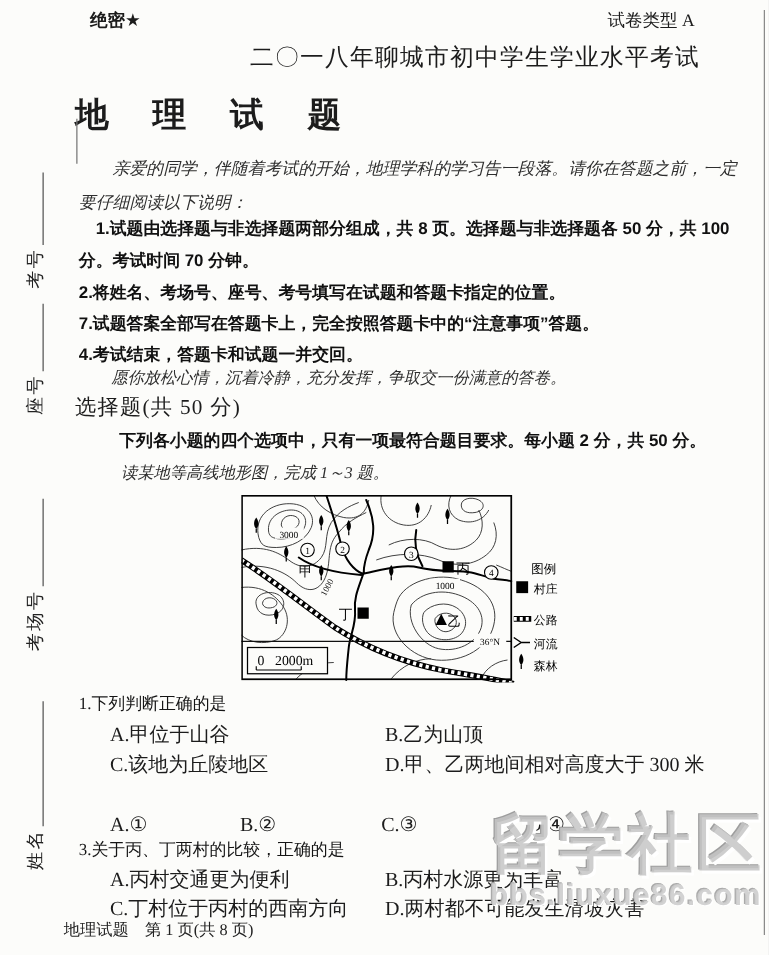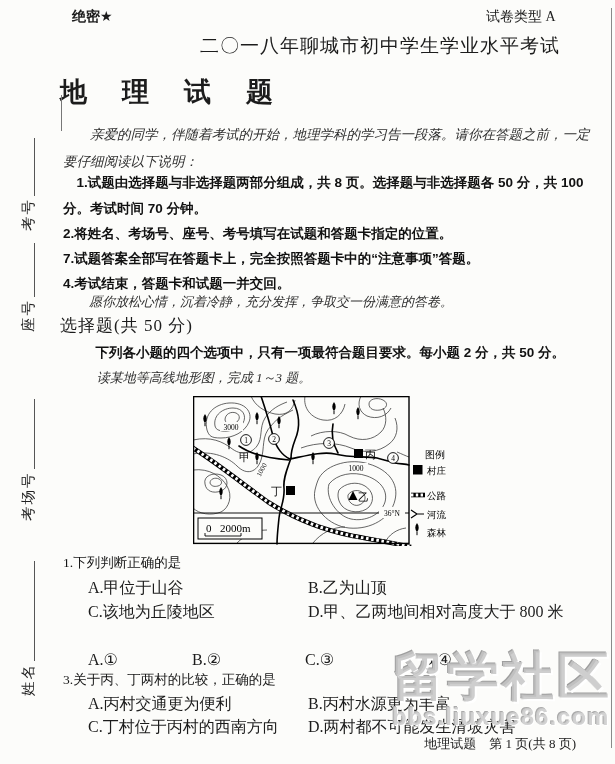--- a/index.html
+++ b/index.html
@@ -32,21 +32,21 @@
   .section-lead{left:63px;top:369px;width:536px;font-size:13px;font-style:italic;color:#2e2e2e;text-indent:2.6em;}
   
   .map-wrap{left:193px;top:396px;}
   .topo text{font-family:"Liberation Serif","DejaVu Serif",serif;}
   
   .stem{font-size:13.5px;color:#151515;}
   .q1-stem{left:63px;top:554px;}
   .q2-stem{left:63px;top:626px;}
   .q3-stem{left:63px;top:671px;}
   .opt{position:absolute;white-space:nowrap;}
-  .footer{left:76px;top:735px;width:500px;text-align:right;font-size:13px;color:#222;}
+  .footer{left:51px;top:735px;width:500px;text-align:left;font-size:13px;color:#222;}
   
   .wm{left:392px;top:650px;z-index:6;font-family:"Liberation Sans","DejaVu Sans",sans-serif;line-height:1;}
   .wm-title{font-size:52px;font-weight:bold;color:rgba(198,198,198,0.85);letter-spacing:3px;
     text-shadow:2px 2px 0 #ffffff,-1px -1px 0 #9e9e9e;}
   .wm-site{margin-top:3px;font-size:24px;font-weight:bold;color:rgba(205,205,205,0.9);letter-spacing:1px;
     text-shadow:1px 1px 0 #ffffff,-1px -1px 0 #aaaaaa;}
 </style>
 </head>
 <body>
 
@@ -232,21 +232,21 @@
           <text x="234" y="140" font-size="9.5">森林</text>
         </g>
       </g>
     </svg>
   </div>
 
   <div class="abs stem q1-stem">1.下列判断正确的是</div>
   <div class="opt" style="left:88px;top:578px;">A.甲位于山谷</div>
   <div class="opt" style="left:308px;top:578px;">B.乙为山顶</div>
   <div class="opt" style="left:88px;top:602px;">C.该地为丘陵地区</div>
-  <div class="opt" style="left:308px;top:602px;">D.甲、乙两地间相对高度大于 800 米</div>
+  <div class="opt" style="left:308px;top:602px;">D.甲、乙两地间相对高度大于 300 米</div>
 
   <div class="opt" style="left:88px;top:650px;">A.①</div>
   <div class="opt" style="left:192px;top:650px;">B.②</div>
   <div class="opt" style="left:305px;top:650px;">C.③</div>
   <div class="opt" style="left:422px;top:650px;">D.④</div>
 
   <div class="abs stem q3-stem">3.关于丙、丁两村的比较，正确的是</div>
   <div class="opt" style="left:88px;top:694px;">A.丙村交通更为便利</div>
   <div class="opt" style="left:308px;top:694px;">B.丙村水源更为丰富</div>
   <div class="opt" style="left:88px;top:717px;">C.丁村位于丙村的西南方向</div>

